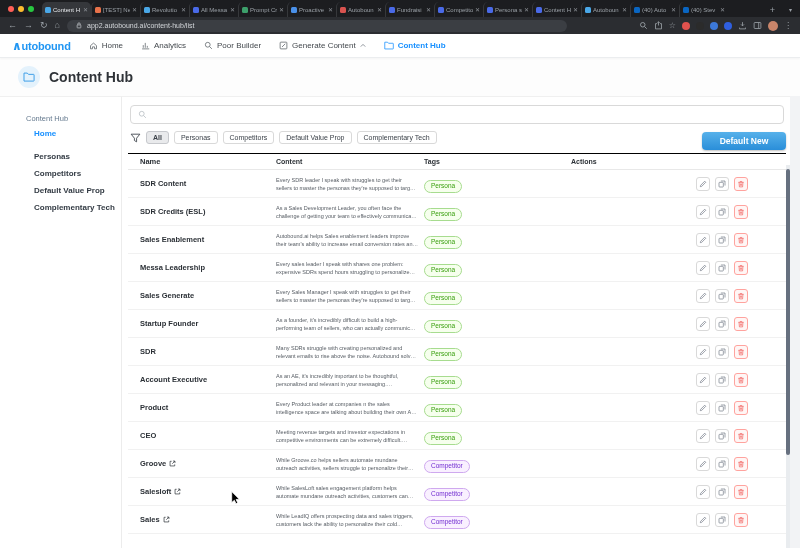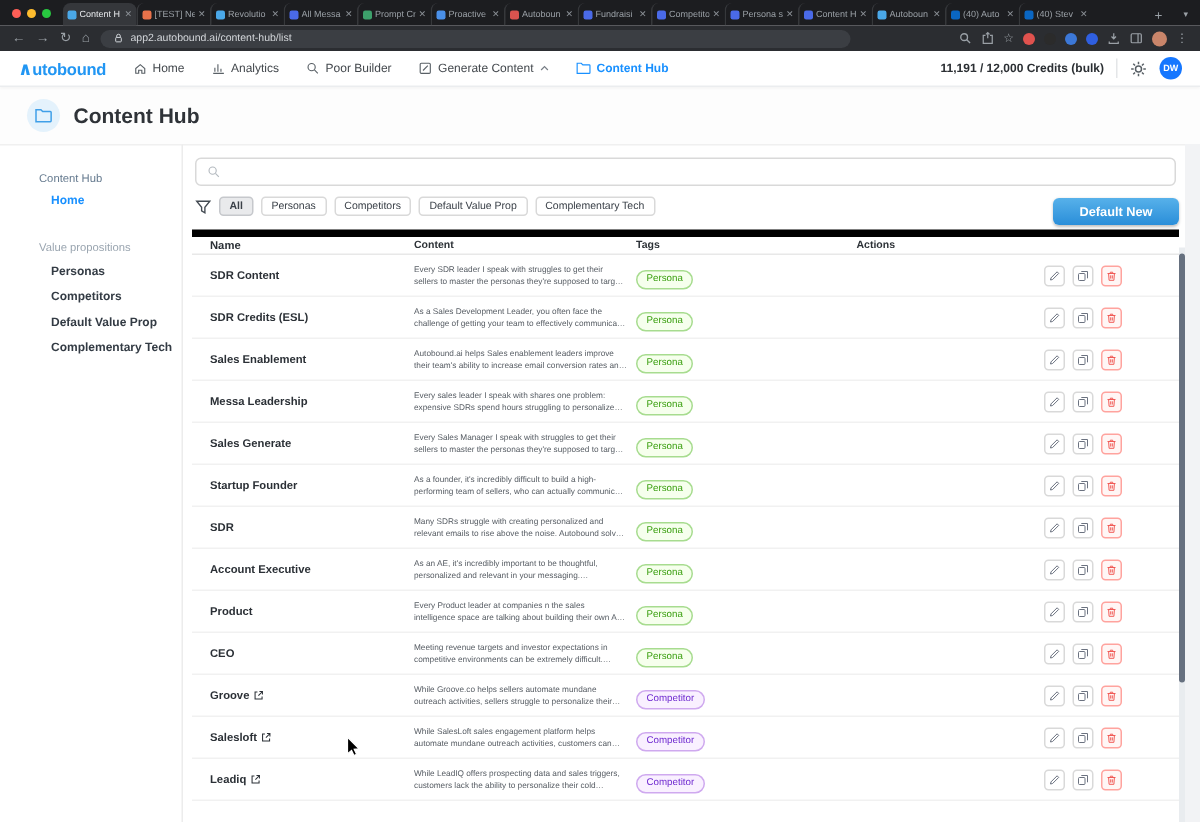--- a/index.html
+++ b/index.html
@@ -68,21 +68,21 @@
 
   .filterrow { display:flex; align-items:center; gap:5px; margin:7px 2px 0 2px; }
   .chip { border:1px solid #d9d9d9; background:#fff; border-radius:3px; font-size:7px; color:#3a4048;
           padding:2px 6px; font-family:inherit; cursor:pointer; line-height:1; }
   .chip.active { background:#e9eaec; border-color:#c6c8cc; font-weight:600; }
   .create-btn { position:absolute; top:35px; right:14px; width:84px; height:18px; border:none; border-radius:4px;
                 background:linear-gradient(180deg,#57b1ea,#2a8ed9); color:#fff; font-size:8.5px; font-weight:600;
                 font-family:inherit; cursor:pointer; box-shadow:0 1px 2px rgba(0,0,0,.25); }
 
   .tbl { margin-top:9px; }
-  .thead { display:flex; height:17px; align-items:center; border-top:5px solid #000000; border-bottom:1px solid #e8e8e8;
+  .thead { display:flex; height:17px; align-items:center; border-top:1px solid #000000; border-bottom:1px solid #e8e8e8;
            font-size:7px; font-weight:700; color:#2d3237; }
   .trow { display:flex; height:28px; align-items:center; border-bottom:1px solid #f1f1f1; background:#fff; }
   .c-name { width:148px; flex:0 0 148px; padding-left:12px; font-size:7.5px; font-weight:600; color:#2b3036;
             display:flex; align-items:center; gap:3px; cursor:pointer; }
   .c-content { width:148px; flex:0 0 148px; font-size:5.5px; line-height:8px; color:#565c63;
                display:-webkit-box; -webkit-line-clamp:2; -webkit-box-orient:vertical; overflow:hidden; padding-right:6px; }
   .c-tags { width:147px; flex:0 0 147px; }
   .c-actions { flex:1; display:flex; justify-content:flex-end; gap:5px; padding-right:38px; }
   .thead .c-content, .thead .c-tags { font-size:7px; line-height:normal; display:block; color:#2d3237; }
   .thead .c-actions { justify-content:flex-start; padding-left:0; padding-right:0; }
@@ -254,45 +254,35 @@
     <svg width="6" height="5" viewBox="0 0 8 6">
       <path d="M1 4.5L4 1.5l3 3" fill="none" stroke="#7a8088" stroke-width="1.1"></path>
     </svg>
   </div>
   <div class="nav-item active">
     <svg width="10" height="9" viewBox="0 0 13 11">
       <path d="M1 1.2h3.6l1.3 1.4h5.6a.6.6 0 01.6.6v6.2a.6.6 0 01-.6.6H1z" fill="none" stroke="#1890ff" stroke-width="1"></path>
     </svg>
     <span>Content Hub</span>
   </div>
-  <div class="appbar-right">
-    <span class="credits">11,191 / 12,000 Credits (bulk)</span>
-    <span class="vdiv"></span>
-    <svg width="12" height="12" viewBox="0 0 12 12">
-      <circle cx="6" cy="6" r="2" fill="none" stroke="#596066" stroke-width="1"></circle>
-      <path d="M6 1.1v1.7M6 9.2v1.7M1.1 6h1.7M9.2 6h1.7M2.5 2.5l1.2 1.2M8.3 8.3l1.2 1.2M9.5 2.5L8.3 3.7M3.7 8.3L2.5 9.5" stroke="#596066" stroke-width="1"></path>
-    </svg>
-    <span class="avatar">DW</span>
-  </div>
 </div>
 
 <div class="titleband">
   <span class="title-ic">
     <svg width="12" height="10" viewBox="0 0 13 11">
       <path d="M1 1.2h3.6l1.3 1.4h5.6a.6.6 0 01.6.6v6.2a.6.6 0 01-.6.6H1z" fill="none" stroke="#3f9fe8" stroke-width="1.1"></path>
     </svg>
   </span>
   <span class="page-title">Content Hub</span>
 </div>
 
 <div class="content">
   <div class="sidebar">
     <div class="sb-sec">Content Hub</div>
     <div class="sb-home">Home</div>
-    <div class="sb-sec muted" style="padding-top:12px">Value propositions</div>
     <div>
         <div class="sb-item"><span>Personas</span></div>
         <div class="sb-item"><span>Competitors</span></div>
         <div class="sb-item"><span>Default Value Prop</span></div>
         <div class="sb-item"><span>Complementary Tech</span></div>
       </div>
   </div>
 
   <div class="main">
 
@@ -638,21 +628,21 @@
       </button>
       <button class="abtn del">
         <svg width="8" height="8" viewBox="0 0 12 12">
           <path d="M2 3.5h8M4.8 3.5V2.2h2.4v1.3M3.1 3.5l.5 6.8h4.8l.5-6.8M5.2 5.3v3.3M6.8 5.3v3.3" fill="none" stroke="#f05b57" stroke-width="1"></path>
         </svg>
       </button>
     </div>
   </div>
           <div class="trow">
     <div class="c-name">
-      <span>Leadiq</span>
+      <span>Sales</span>
       <svg width="7" height="7" viewBox="0 0 12 12">
         <path d="M4.5 2.2H1.8v8h8V7.5M6.8 1.8h3.4v3.4M10 2L5.6 6.4" fill="none" stroke="#2b3036" stroke-width="1.2"></path>
       </svg>
     </div>
     <div class="c-content">While LeadIQ offers prospecting data and sales triggers, customers lack the ability to personalize their cold outreach and...</div>
     <div class="c-tags"><span class="tag competitor">Competitor</span></div>
     <div class="c-actions">
       <button class="abtn">
         <svg width="8" height="8" viewBox="0 0 12 12">
           <path d="M2 10l.5-2.1L8.6 1.8l1.6 1.6L4.1 9.5z" fill="none" stroke="#6b7280" stroke-width="1"></path>

